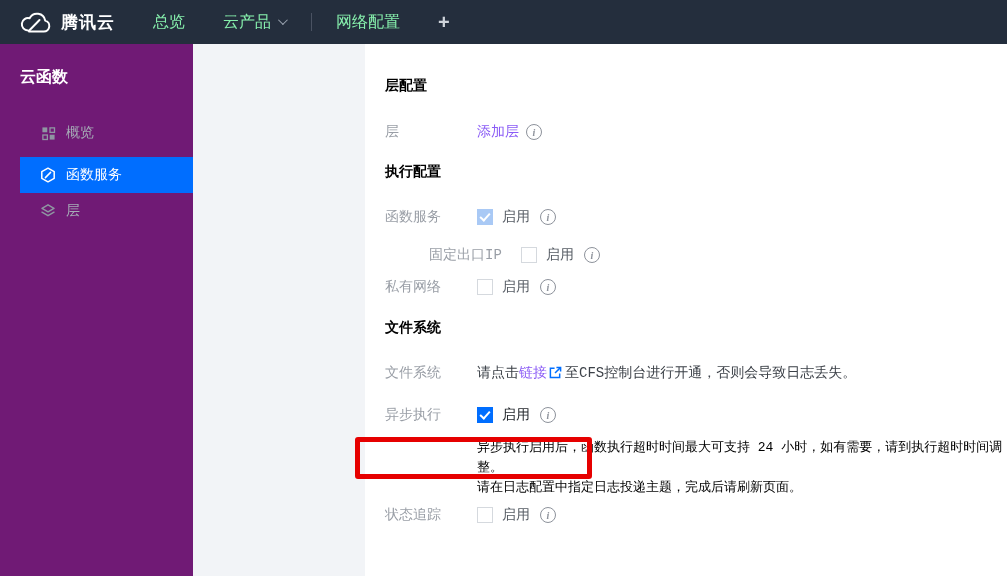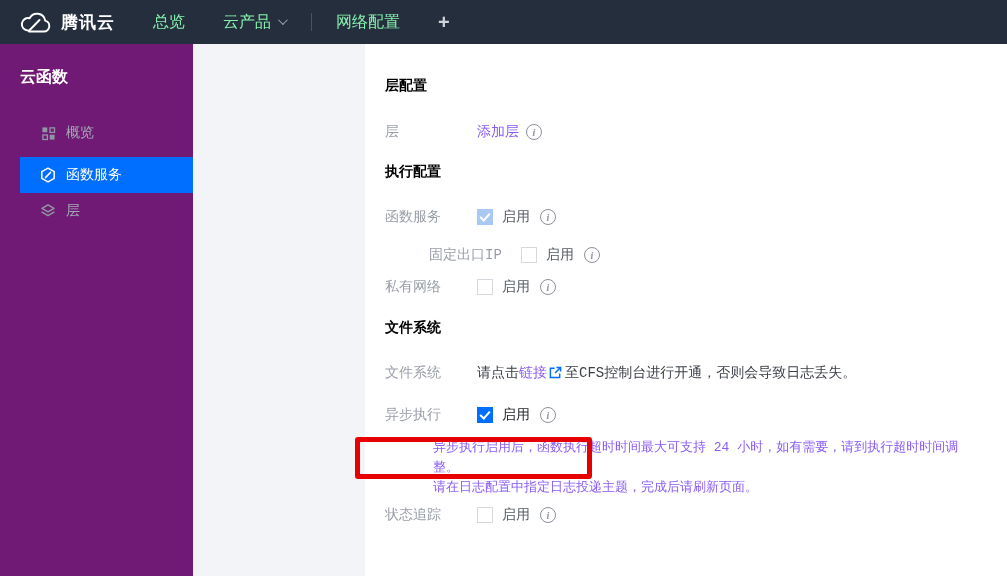--- a/index.html
+++ b/index.html
@@ -58,21 +58,21 @@
     border-width:0 2px 2px 0; transform:rotate(42deg); }
 
   
   .info { width:16px; height:16px; border-radius:50%; border:1px solid #8d929b;
     color:#8d929b; display:inline-flex; align-items:center; justify-content:center;
     margin-left:10px; font-size:10px; cursor:pointer; flex-shrink:0;
     font-family:"Liberation Serif","DejaVu Serif",serif; }
   .info::after { content:'i'; font-style:italic; font-weight:bold; }
 
   
-  .helper { margin-left:48px; color:#8b5cf6; font-size:13px; line-height:20px; width:530px; }
+  .helper { margin-left:92px; color:#000000; font-size:13px; line-height:20px; width:530px; }
 
   
   #sec-layer    { margin-top:32px; }
   #row-layer    { margin-top:25px; }
   #sec-network  { margin-top:19px; }
   #row-public   { margin-top:24px; }
   #row-fixedip  { margin-top:16px;margin-left:44px; }
   #row-vpc      { margin-top:10px; }
   #sec-fs       { margin-top:20px; }
   #row-fs       { margin-top:24px; }

